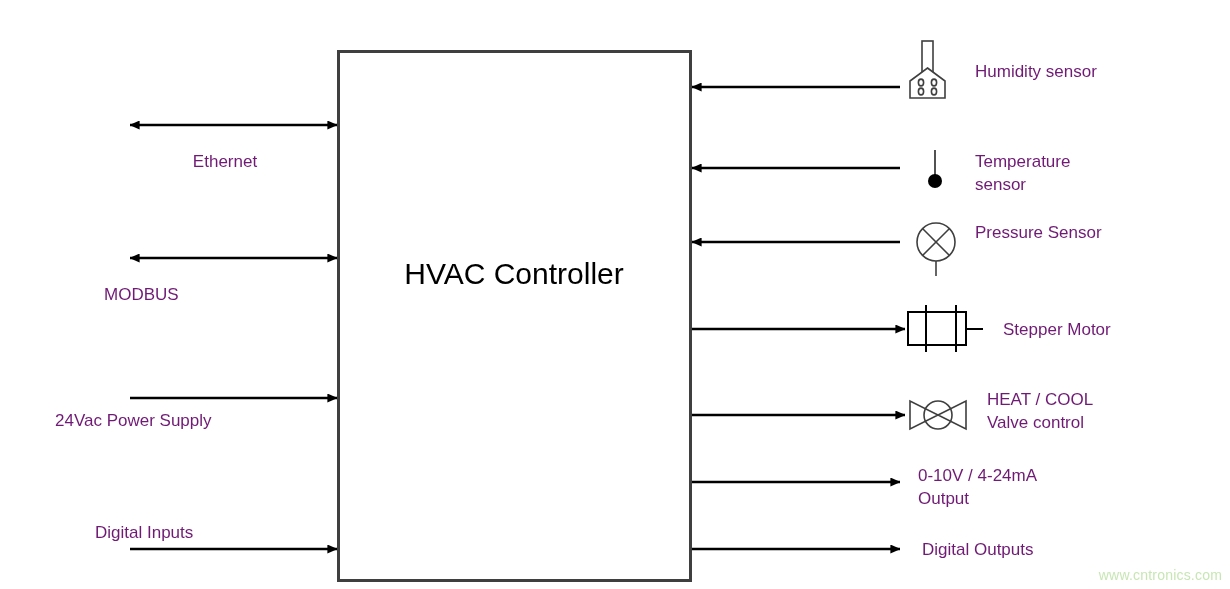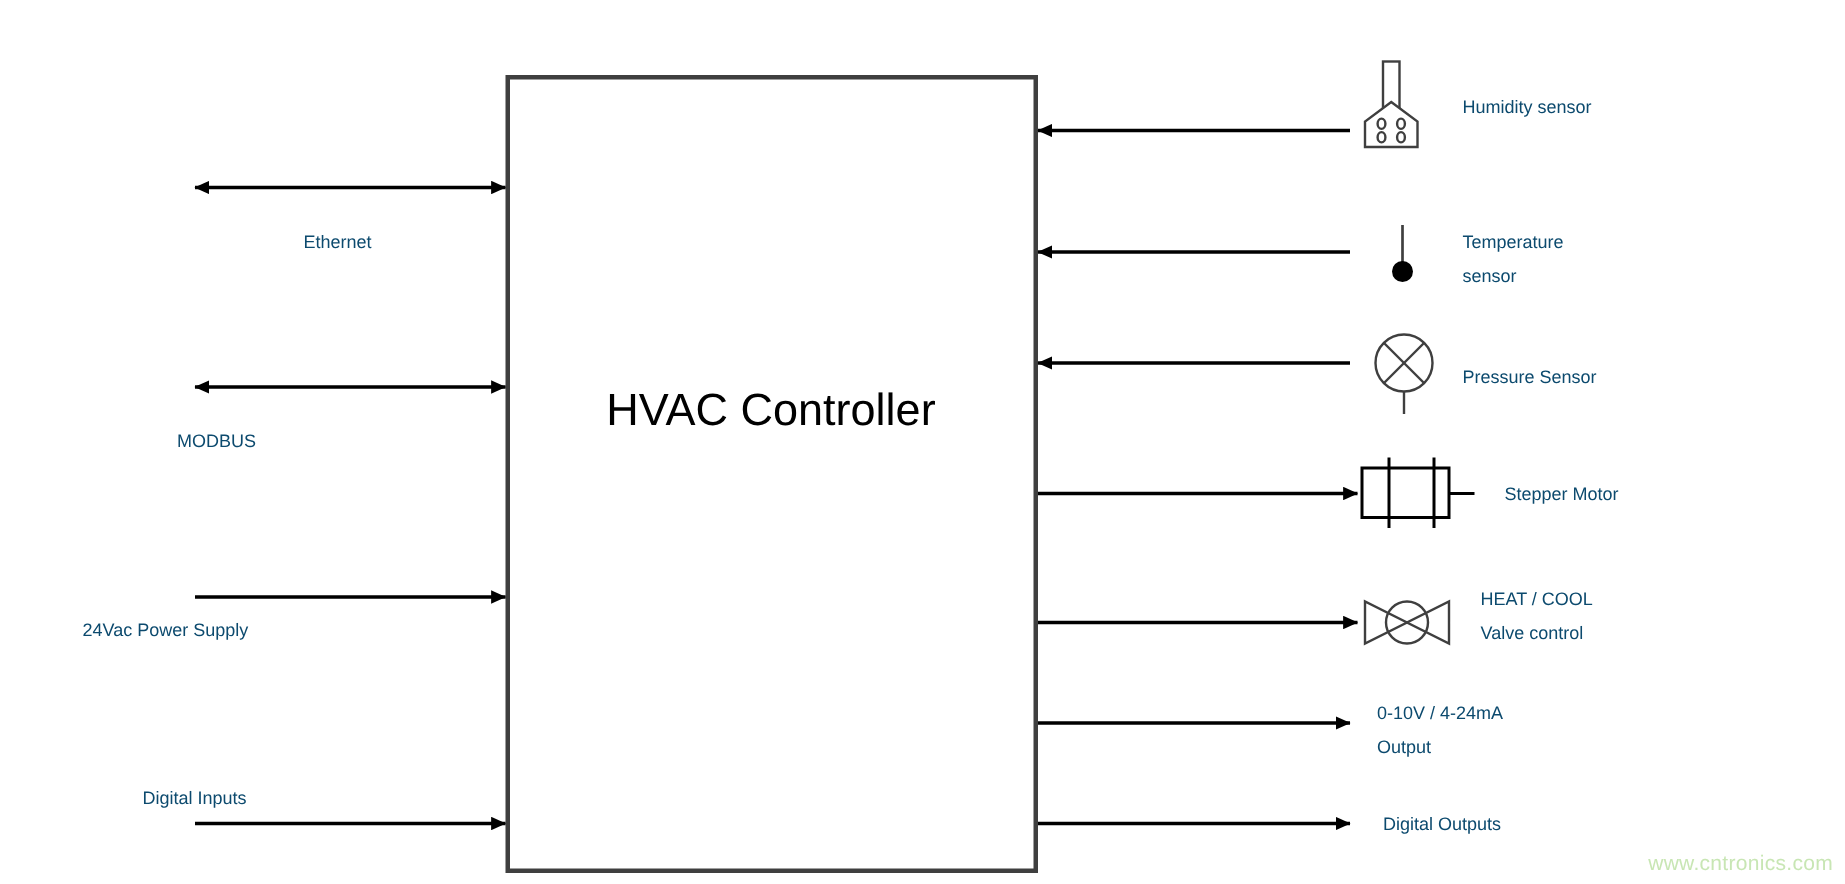--- a/index.html
+++ b/index.html
@@ -20,23 +20,23 @@
   }
   #diagram-svg {
     position: absolute;
     left: 0;
     top: 0;
     width: 1230px;
     height: 589px;
   }
   .lbl {
     position: absolute;
-    font-size: 12px;
+    font-size: 17px;
     line-height: 23px;
-    color: #0c4a6e;
+    color: #701a75;
     white-space: pre-line;
   }
   .lbl-left { text-align: left; }
   .lbl-center { text-align: left; }
   #controller-title {
     position: absolute;
     left: 338px;
     top: 256px;
     width: 352px;
     text-align: center;
@@ -124,34 +124,34 @@
 
     <g fill="none" stroke="#3f3f3f" stroke-width="1.6">
       <polygon points="910,401 910,429 938,415" fill="#ffffff"></polygon>
       <polygon points="966,401 966,429 938,415" fill="#ffffff"></polygon>
       <circle cx="938" cy="415" r="14" fill="none"></circle>
     </g>
   </svg>
 
   <div class="lbl lbl-left" style="left:110px; top:150px; width:230px;text-align:center;">Ethernet</div>
 
-  <div class="lbl lbl-left" style="left:118px; top:283px; width:230px;">MODBUS</div>
+  <div class="lbl lbl-left" style="left:104px; top:283px; width:230px;">MODBUS</div>
 
   <div class="lbl lbl-left" style="left:55px; top:409px; width:280px;">24Vac Power Supply</div>
 
   <div class="lbl lbl-left" style="left:95px; top:521px; width:245px;">Digital Inputs</div>
 
   <div id="controller-title">HVAC Controller</div>
 
   <div class="lbl lbl-left" style="left:975px; top:60px; width:240px;">Humidity sensor</div>
 
   <div class="lbl lbl-center" style="left:975px; top:150px; width:180px;">Temperature
 sensor</div>
 
-  <div class="lbl lbl-left" style="left:975px; top:240px; width:240px;">Pressure Sensor</div>
+  <div class="lbl lbl-left" style="left:975px; top:221px; width:240px;">Pressure Sensor</div>
 
   <div class="lbl lbl-left" style="left:1003px; top:318px; width:220px;">Stepper Motor</div>
 
   <div class="lbl lbl-left" style="left:987px; top:388px; width:220px;">HEAT / COOL
 Valve control</div>
 
   <div class="lbl lbl-center" style="left:918px; top:464px; width:180px;">0-10V / 4-24mA
 Output</div>
 
   <div class="lbl lbl-left" style="left:922px; top:538px; width:230px;">Digital Outputs</div>

